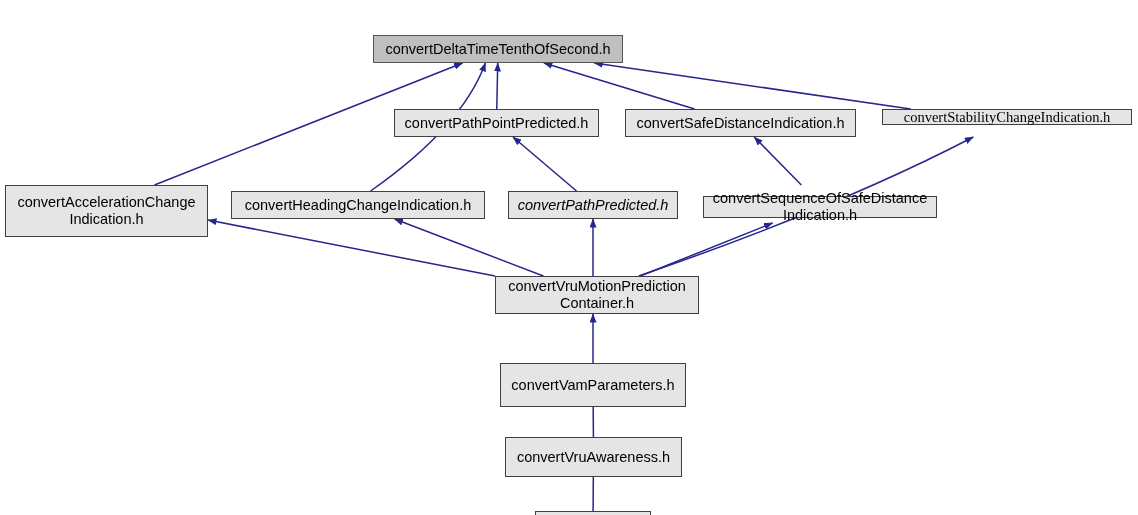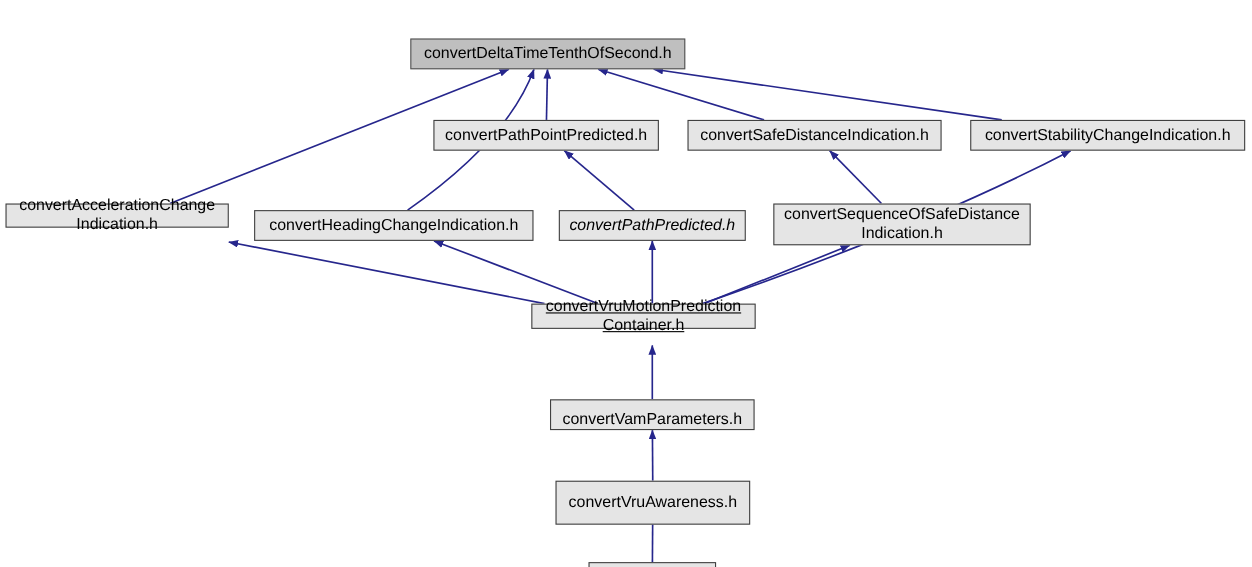--- a/index.html
+++ b/index.html
@@ -80,27 +80,27 @@
         <line x1="593" y1="333" x2="593" y2="284" marker-end="url(#arrowhead)"></line>
         <line x1="593.4054054054054" y1="407" x2="593.0945945945946" y2="361" marker-end="url(#arrowhead)"></line>
         <line x1="593.0945945945946" y1="481" x2="593.4054054054054" y2="435" marker-end="url(#arrowhead)"></line>
       </g>
   </svg>
 
   <div id="nodes-layer">
       <div class="node root" style="left: 373px; top: 5px; width: 250px; height: 28px;"><span class="node-label">convertDeltaTimeTenthOfSecond.h</span></div>
       <div class="node" style="left: 394px; top: 79px; width: 205px; height: 28px;"><span class="node-label">convertPathPointPredicted.h</span></div>
       <div class="node" style="left: 625px; top: 79px; width: 231px; height: 28px;"><span class="node-label">convertSafeDistanceIndication.h</span></div>
-      <div class="node" style="left: 882px; top: 79px; width: 250px; height: 28px;"><span class="node-label">convertStabilityChangeIndication.h</span></div>
-      <div class="node" style="left: 5px; top: 155px; width: 203px; height: 22px;"><span class="node-label">convertAccelerationChange
+      <div class="node" style="left: 882px; top: 79px; width: 250px; height: 16px; font-family: Liberation Serif, serif;"><span class="node-label">convertStabilityChangeIndication.h</span></div>
+      <div class="node" style="left: 5px; top: 155px; width: 203px; height: 52px;"><span class="node-label">convertAccelerationChange
 Indication.h</span></div>
       <div class="node" style="left: 231px; top: 161px; width: 254px; height: 28px;"><span class="node-label">convertHeadingChangeIndication.h</span></div>
       <div class="node" style="left: 508px; top: 161px; width: 170px; height: 28px; font-style: italic;"><span class="node-label">convertPathPredicted.h</span></div>
-      <div class="node" style="left: 703px; top: 155px; width: 234px; height: 38px;"><span class="node-label">convertSequenceOfSafeDistance
+      <div class="node" style="left: 703px; top: 166px; width: 234px; height: 22px;"><span class="node-label">convertSequenceOfSafeDistance
 Indication.h</span></div>
-      <div class="node" style="left: 483px; top: 246px; width: 204px; height: 23px; text-decoration: underline;"><span class="node-label">convertVruMotionPrediction
+      <div class="node" style="left: 495px; top: 246px; width: 204px; height: 38px;"><span class="node-label">convertVruMotionPrediction
 Container.h</span></div>
-      <div class="node" style="left: 500px; top: 333px; width: 186px; height: 28px; align-items: flex-end;"><span class="node-label">convertVamParameters.h</span></div>
+      <div class="node" style="left: 500px; top: 333px; width: 186px; height: 44px;"><span class="node-label">convertVamParameters.h</span></div>
       <div class="node" style="left: 505px; top: 407px; width: 177px; height: 40px;"><span class="node-label">convertVruAwareness.h</span></div>
       <div class="node" style="left: 535px; top: 481px; width: 116px; height: 28px;"><span class="node-label">convertVAM.h</span></div>
     </div>
 
 </div>
 
 </body></html>

